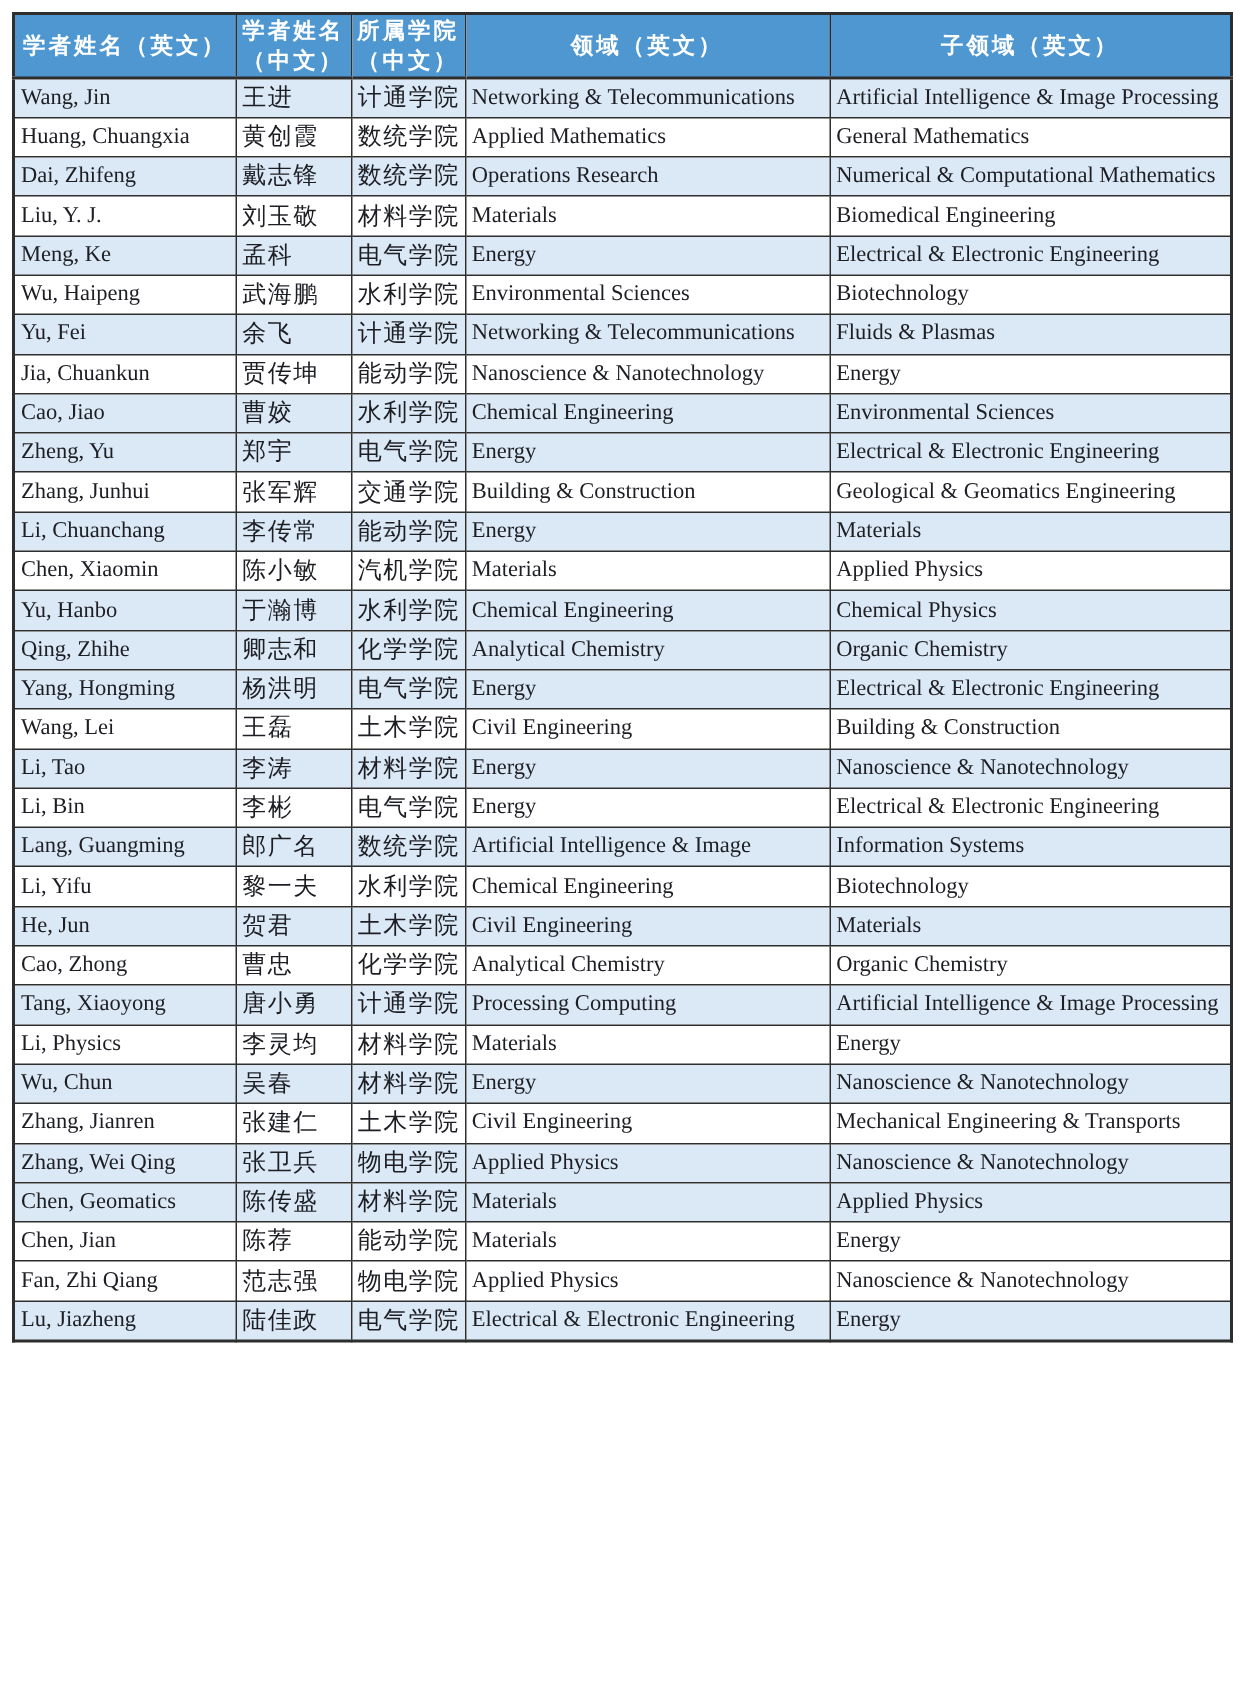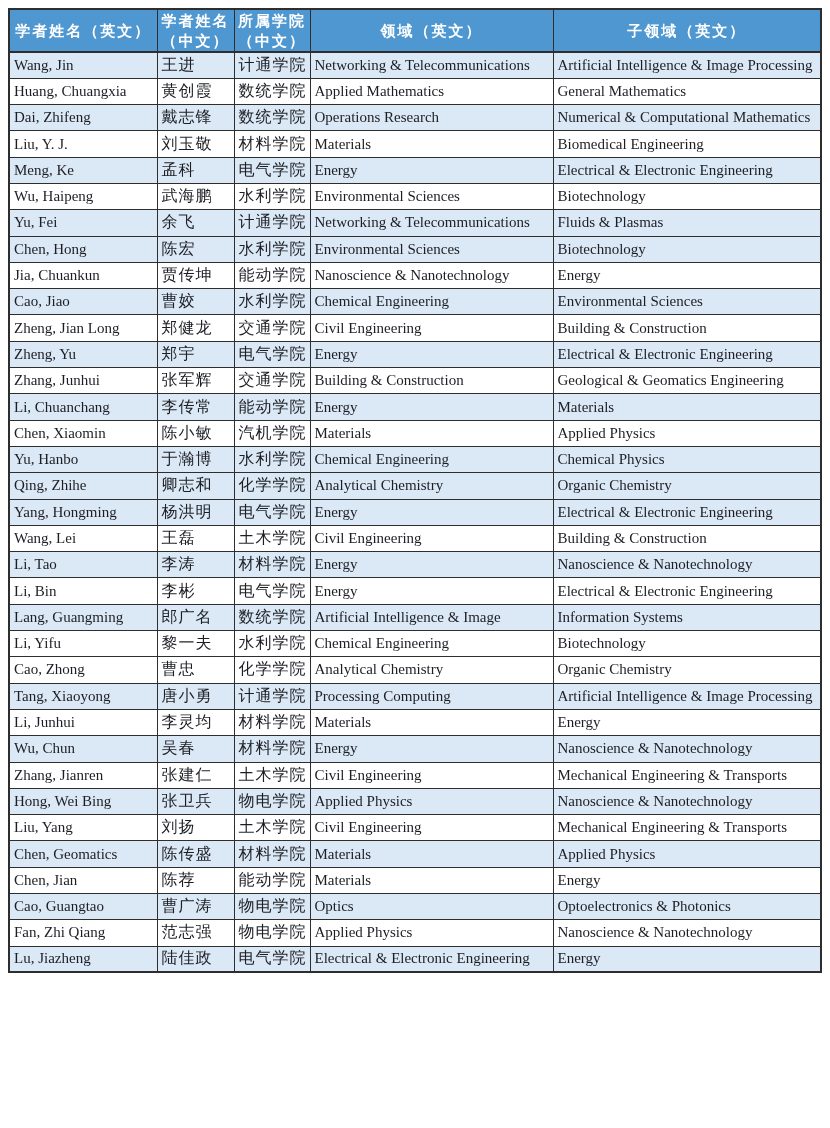--- a/index.html
+++ b/index.html
@@ -133,48 +133,34 @@
     <td class="en">Environmental Sciences</td>
     <td class="en">Biotechnology</td>
   </tr>
           <tr class="alt">
     <td class="en">Yu, Fei</td>
     <td class="zh">余飞</td>
     <td class="zh">计通学院</td>
     <td class="en">Networking &amp; Telecommunications</td>
     <td class="en">Fluids &amp; Plasmas</td>
   </tr>
-          <tr class="alt">
-    <td class="en">Chen, Hong</td>
-    <td class="zh">陈宏</td>
-    <td class="zh">水利学院</td>
-    <td class="en">Environmental Sciences</td>
-    <td class="en">Biotechnology</td>
-  </tr>
           <tr>
     <td class="en">Jia, Chuankun</td>
     <td class="zh">贾传坤</td>
     <td class="zh">能动学院</td>
     <td class="en">Nanoscience &amp; Nanotechnology</td>
     <td class="en">Energy</td>
   </tr>
           <tr class="alt">
     <td class="en">Cao, Jiao</td>
     <td class="zh">曹姣</td>
     <td class="zh">水利学院</td>
     <td class="en">Chemical Engineering</td>
     <td class="en">Environmental Sciences</td>
   </tr>
-          <tr>
-    <td class="en">Zheng, Jian Long</td>
-    <td class="zh">郑健龙</td>
-    <td class="zh">交通学院</td>
-    <td class="en">Civil Engineering</td>
-    <td class="en">Building &amp; Construction</td>
-  </tr>
           <tr class="alt">
     <td class="en">Zheng, Yu</td>
     <td class="zh">郑宇</td>
     <td class="zh">电气学院</td>
     <td class="en">Energy</td>
     <td class="en">Electrical &amp; Electronic Engineering</td>
   </tr>
           <tr>
     <td class="en">Zhang, Junhui</td>
     <td class="zh">张军辉</td>
@@ -245,89 +231,82 @@
     <td class="en">Artificial Intelligence &amp; Image</td>
     <td class="en">Information Systems</td>
   </tr>
           <tr>
     <td class="en">Li, Yifu</td>
     <td class="zh">黎一夫</td>
     <td class="zh">水利学院</td>
     <td class="en">Chemical Engineering</td>
     <td class="en">Biotechnology</td>
   </tr>
+          <tr class="alt">
+    <td class="en">He, Jun</td>
+    <td class="zh">贺君</td>
+    <td class="zh">土木学院</td>
+    <td class="en">Civil Engineering</td>
+    <td class="en">Materials</td>
+  </tr>
           <tr>
     <td class="en">Cao, Zhong</td>
     <td class="zh">曹忠</td>
     <td class="zh">化学学院</td>
     <td class="en">Analytical Chemistry</td>
     <td class="en">Organic Chemistry</td>
   </tr>
           <tr class="alt">
     <td class="en">Tang, Xiaoyong</td>
     <td class="zh">唐小勇</td>
     <td class="zh">计通学院</td>
     <td class="en">Processing Computing</td>
     <td class="en">Artificial Intelligence &amp; Image Processing</td>
   </tr>
           <tr>
-    <td class="en">Li, Junhui</td>
+    <td class="en">Li, Physics</td>
     <td class="zh">李灵均</td>
     <td class="zh">材料学院</td>
     <td class="en">Materials</td>
     <td class="en">Energy</td>
   </tr>
           <tr class="alt">
     <td class="en">Wu, Chun</td>
     <td class="zh">吴春</td>
     <td class="zh">材料学院</td>
     <td class="en">Energy</td>
     <td class="en">Nanoscience &amp; Nanotechnology</td>
   </tr>
           <tr>
     <td class="en">Zhang, Jianren</td>
     <td class="zh">张建仁</td>
     <td class="zh">土木学院</td>
     <td class="en">Civil Engineering</td>
     <td class="en">Mechanical Engineering &amp; Transports</td>
   </tr>
           <tr class="alt">
-    <td class="en">Hong, Wei Bing</td>
+    <td class="en">Zhang, Wei Qing</td>
     <td class="zh">张卫兵</td>
     <td class="zh">物电学院</td>
     <td class="en">Applied Physics</td>
     <td class="en">Nanoscience &amp; Nanotechnology</td>
   </tr>
-          <tr>
-    <td class="en">Liu, Yang</td>
-    <td class="zh">刘扬</td>
-    <td class="zh">土木学院</td>
-    <td class="en">Civil Engineering</td>
-    <td class="en">Mechanical Engineering &amp; Transports</td>
-  </tr>
           <tr class="alt">
     <td class="en">Chen, Geomatics</td>
     <td class="zh">陈传盛</td>
     <td class="zh">材料学院</td>
     <td class="en">Materials</td>
     <td class="en">Applied Physics</td>
   </tr>
           <tr>
     <td class="en">Chen, Jian</td>
     <td class="zh">陈荐</td>
     <td class="zh">能动学院</td>
     <td class="en">Materials</td>
     <td class="en">Energy</td>
-  </tr>
-          <tr class="alt">
-    <td class="en">Cao, Guangtao</td>
-    <td class="zh">曹广涛</td>
-    <td class="zh">物电学院</td>
-    <td class="en">Optics</td>
-    <td class="en">Optoelectronics &amp; Photonics</td>
   </tr>
           <tr>
     <td class="en">Fan, Zhi Qiang</td>
     <td class="zh">范志强</td>
     <td class="zh">物电学院</td>
     <td class="en">Applied Physics</td>
     <td class="en">Nanoscience &amp; Nanotechnology</td>
   </tr>
           <tr class="alt">
     <td class="en">Lu, Jiazheng</td>

